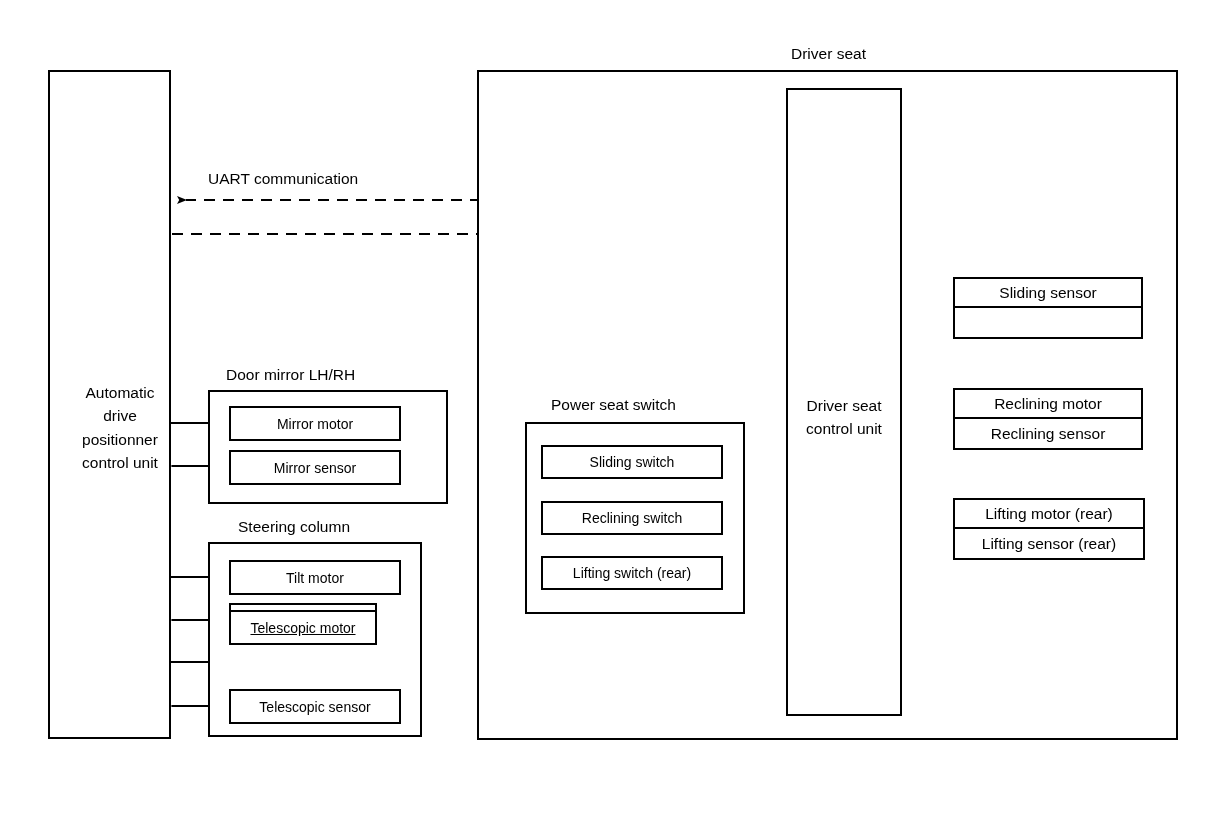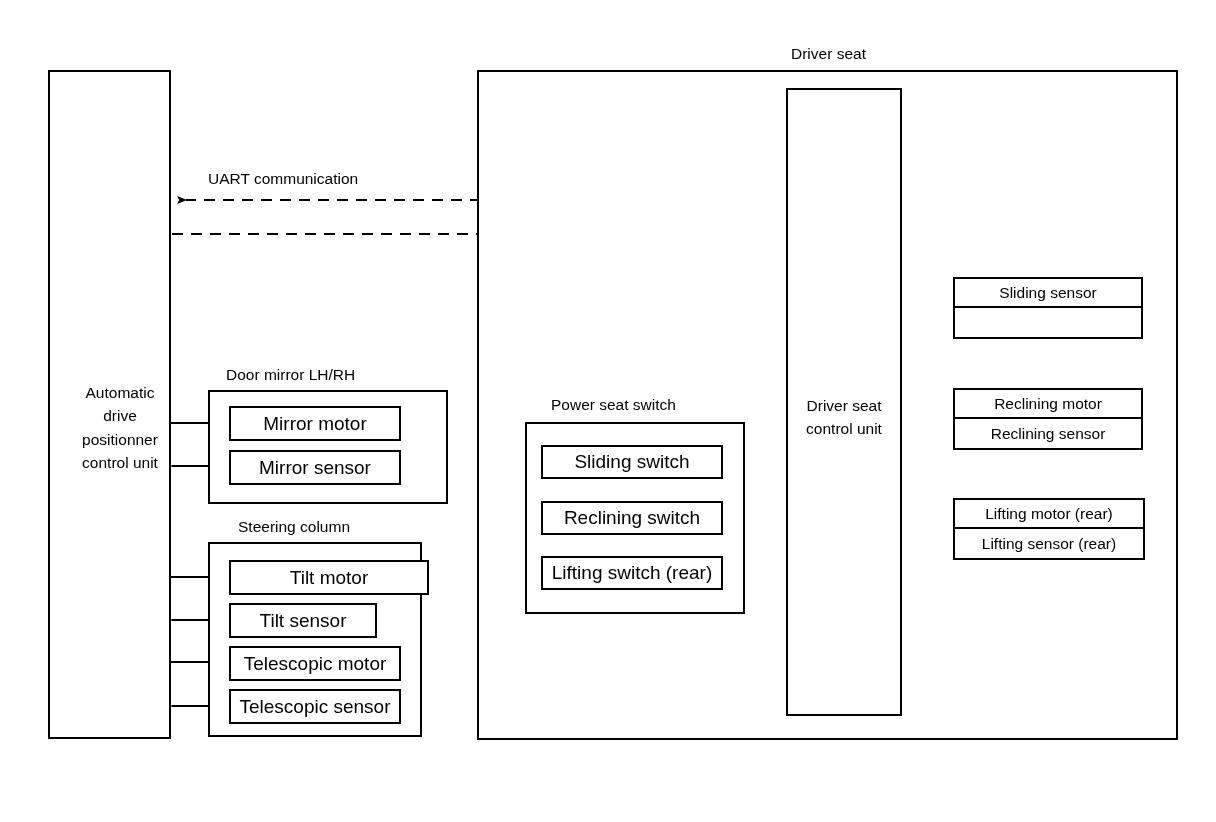--- a/index.html
+++ b/index.html
@@ -40,21 +40,21 @@
   
   .leafbox {
     position: absolute;
     box-sizing: border-box;
     border: 2px solid #000000;
     background: #ffffff;
     display: flex;
     align-items: center;
     justify-content: center;
     color: #000000;
-    font-size: 19px;
+    font-size: 14px;
     white-space: nowrap;
   }
   
   .pair {
     position: absolute;
     box-sizing: border-box;
     border: 2px solid #000000;
     background: #ffffff;
   }
   .pair > div {
@@ -167,23 +167,23 @@
 
   <div class="caption" style="left:208px; top:170px;">UART communication</div>
 
   <div class="caption" style="left:226px; top:366px;">Door mirror LH/RH</div>
   <div class="box group-box" style="left:208px; top:390px; width:240px; height:114px;"></div>
   <div class="leafbox" style="left:229px; top:406px; width:172px; height:35px;">Mirror motor</div>
   <div class="leafbox" style="left:229px; top:450px; width:172px; height:35px;">Mirror sensor</div>
 
   <div class="caption" style="left:238px; top:518px;">Steering column</div>
   <div class="box group-box" style="left:208px; top:542px; width:214px; height:195px;"></div>
-  <div class="leafbox" style="left:229px; top:560px; width:200px; height:35px;">Tilt motor</div>
+  <div class="leafbox" style="left:229px; top:560px; width:172px; height:35px;">Tilt motor</div>
   <div class="leafbox" style="left:229px; top:603px; width:148px; height:35px;">Tilt sensor</div>
-  <div class="leafbox" style="left:229px; top:646px; width:172px; height:35px;">Telescopic motor</div>
+  <div class="leafbox" style="left:229px; top:610px; width:148px; height:35px;text-decoration:underline;">Telescopic motor</div>
   <div class="leafbox" style="left:229px; top:689px; width:172px; height:35px;">Telescopic sensor</div>
 
   <div class="caption" style="left:791px; top:45px;">Driver seat</div>
   <div class="box outer-box" style="left:477px; top:70px; width:701px; height:670px;"></div>
 
   <div class="box unit-box" style="left:786px; top:88px; width:116px; height:628px;"></div>
   <div class="multiline" style="left:786px; top:394px; width:116px;">Driver seat
 control unit</div>
 
   <div class="caption" style="left:551px; top:396px;">Power seat switch</div>

